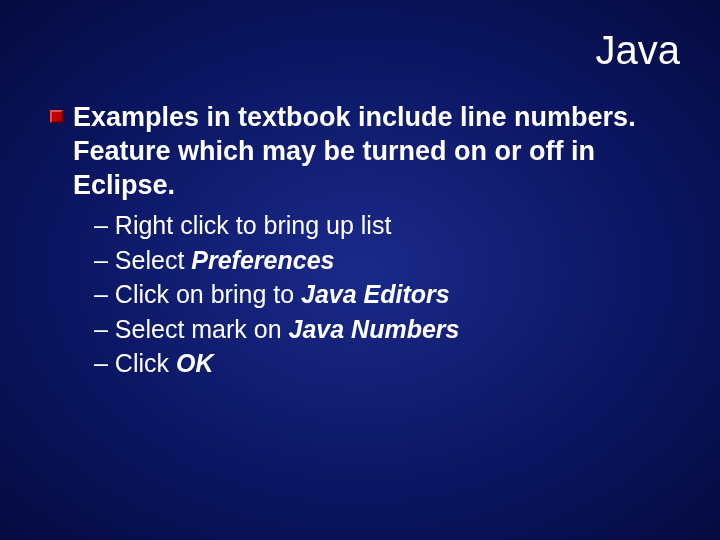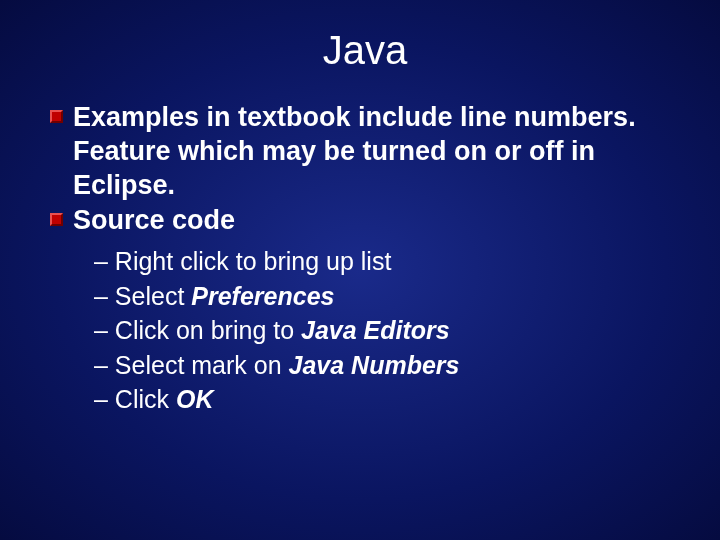--- a/index.html
+++ b/index.html
@@ -10,21 +10,21 @@
       font-family: Arial, sans-serif;
       color: #ffffff;
       overflow: hidden;
     }
     .slide {
       width: 100%;
       height: 100%;
       padding: 20px 40px 20px 50px;
     }
     .title {
-      text-align: center;
+      text-align: right;
       font-size: 40px;
       font-weight: normal;
       margin-bottom: 28px;
       margin-top: 8px;
     }
     .content {
       padding-left: 0;
     }
     .bullet-item {
       display: flex;
@@ -67,24 +67,20 @@
 <div class="slide">
   <h1 class="title">Java</h1>
 
   <div class="content">
 
     <div class="bullet-item">
       <div class="square-bullet"></div>
       <div class="bullet-text">Examples in textbook include line numbers.  Feature which may be turned on or off in Eclipse.</div>
     </div>
 
-    <div class="bullet-item">
-      <div class="square-bullet"></div>
-      <div class="bullet-text">Source code</div>
-    </div>
 
     <div class="sub-list">
       <div class="sub-item">
         <span>– Right click to bring up list</span><span class="bold"></span>
       </div>
       <div class="sub-item">
         <span>– Select </span><span class="bold">Preferences</span>
       </div>
       <div class="sub-item">
         <span>– Click on bring to </span><span class="bold">Java Editors</span>

